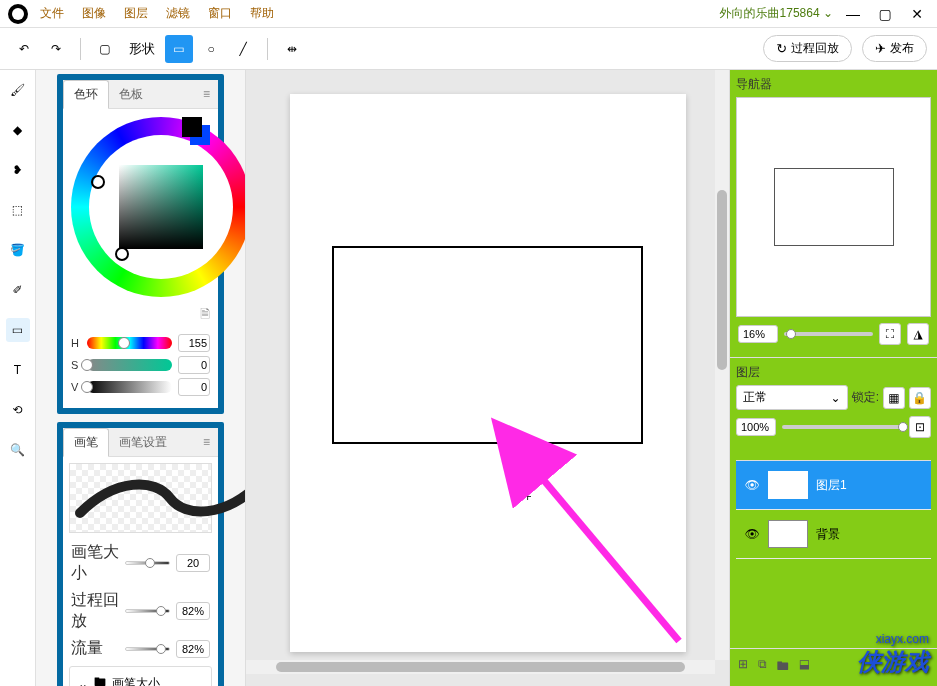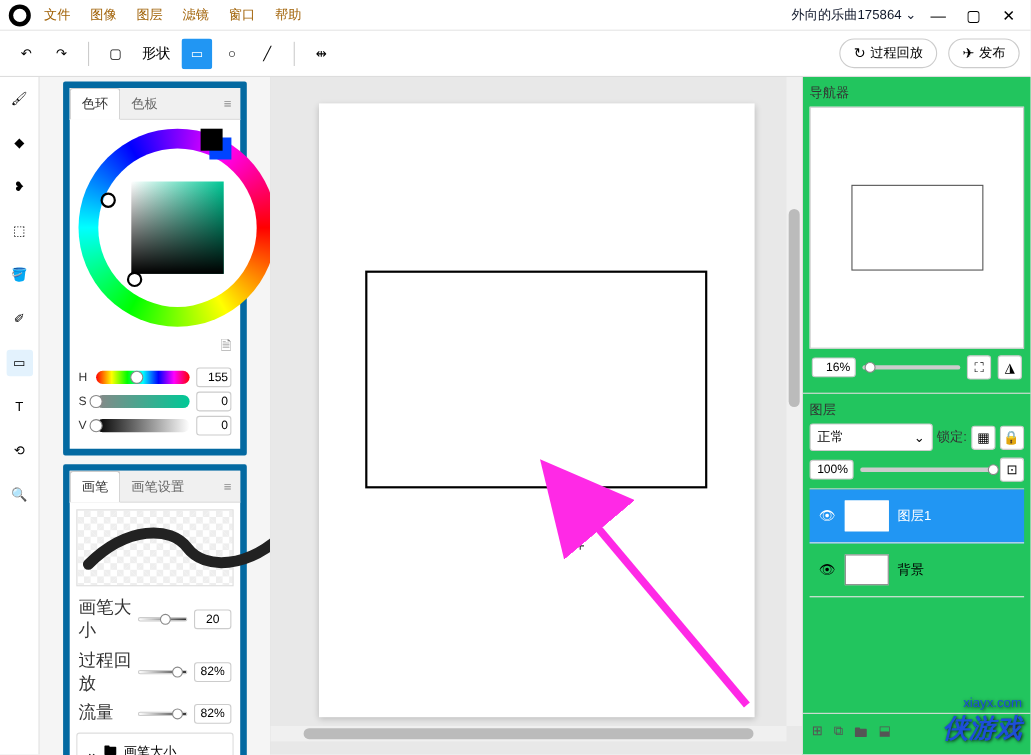--- a/index.html
+++ b/index.html
@@ -2,21 +2,21 @@
 <html><head>
 <meta charset="utf-8">
 <style>
 *{box-sizing:border-box;margin:0;padding:0;font-family:"Microsoft YaHei",sans-serif;font-size:12px;user-select:none}
 body{width:937px;height:686px;background:#f0f0f0;overflow:hidden;position:relative}
 .titlebar{height:28px;background:#fff;display:flex;align-items:center;padding:0 8px;border-bottom:1px solid #e0e0e0}
 .logo{width:20px;height:20px;background:#000;border-radius:50%;margin-right:12px;position:relative}
 .logo::after{content:"";position:absolute;inset:4px;background:#fff;border-radius:50%}
 .menu-item{margin-right:18px;color:#a16207;cursor:pointer}
 .title-right{margin-left:auto;display:flex;align-items:center;gap:8px}
-.doc-name{color:#0f172a;font-size:12px}
+.doc-name{color:#4d7c0f;font-size:12px}
 .win-btn{width:24px;height:24px;display:flex;align-items:center;justify-content:center;cursor:pointer;font-size:14px}
 .toolbar{height:42px;background:#fff;display:flex;align-items:center;padding:0 10px;border-bottom:1px solid #ddd;gap:4px}
 .tb-btn{width:28px;height:28px;display:flex;align-items:center;justify-content:center;border:1px solid transparent;border-radius:3px;cursor:pointer}
 .tb-btn.sel{background:#2196f3;color:#fff}
 .tb-sep{width:1px;height:22px;background:#ccc;margin:0 6px}
 .tb-label{margin:0 6px;font-size:13px}
 .tb-right{margin-left:auto;display:flex;gap:10px}
 .pill-btn{border:1px solid #ccc;border-radius:14px;padding:4px 12px;display:flex;align-items:center;gap:4px;cursor:pointer;font-size:13px}
 .main{display:flex;height:616px}
 .tool-strip{width:36px;background:#fff;border-right:1px solid #e0e0e0;display:flex;flex-direction:column;align-items:center;padding-top:8px;gap:16px}
@@ -59,34 +59,34 @@
 .brush-item{width:92px;height:46px;border:1px solid #ccc;border-radius:3px;padding:2px;text-align:center;font-size:11px;background:#fff;cursor:pointer}
 .brush-item.sel{border-color:#2196f3}
 .brush-item svg{display:block;margin:0 auto}
 .canvas-area{flex:1;background:#e8e8e8;position:relative;display:flex;align-items:flex-start;justify-content:center;padding-top:24px}
 .canvas-scroll{position:absolute;right:0;top:0;bottom:26px;width:14px;background:#f0f0f0}
 .canvas-scroll-h{position:absolute;left:0;right:14px;bottom:12px;height:14px;background:#f0f0f0}
 .canvas{width:396px;height:558px;background:#fff;box-shadow:0 2px 6px rgba(0,0,0,0.2);position:relative}
 .rect-shape{position:absolute;left:42px;top:152px;width:311px;height:198px;border:2px solid #000}
 .cursor-cross{position:absolute;left:234px;top:394px;font-size:14px;color:#333}
 .arrow-svg{position:absolute;left:284px;top:96px;width:430px;height:560px;pointer-events:none}
-.right-panel{width:208px;background:#22c55e;border-left:1px solid #ddd;display:flex;flex-direction:column}
+.right-panel{width:208px;background:#84cc16;border-left:1px solid #ddd;display:flex;flex-direction:column}
 .nav-sec{padding:6px}
 .nav-title{font-size:12px;margin-bottom:4px;color:#333}
 .nav-preview{height:220px;background:#fff;border:1px solid #ccc;display:flex;align-items:center;justify-content:center}
 .nav-mini{width:120px;height:78px;border:1px solid #555}
 .nav-ctrl{display:flex;align-items:center;gap:6px;padding:6px 2px}
-.zoom-val{width:40px;border:1px solid #ccc;padding:2px 4px;font-size:11px;background:#fff;border-radius:3px;text-align:right}
+.zoom-val{width:40px;border:1px solid #ccc;padding:2px 4px;font-size:11px;background:#fff;border-radius:3px;text-align:left}
 .zoom-slider{flex:1;height:4px;background:#ccc;position:relative;border-radius:2px}
 .nav-btn{width:22px;height:22px;border:1px solid #ccc;border-radius:3px;display:flex;align-items:center;justify-content:center;cursor:pointer;background:#fff}
 .layer-sec{padding:6px;border-top:1px solid #ddd}
 .layer-ctrl{display:flex;gap:4px;align-items:center;margin-bottom:6px}
 .blend-sel{flex:1;border:1px solid #ccc;border-radius:3px;padding:3px 6px;background:#fff;display:flex;justify-content:space-between;align-items:center}
 .lock-lbl{font-size:12px;color:#333}
-.opacity-row{display:flex;align-items:center;gap:6px;margin-bottom:6px}
+.opacity-row{display:flex;align-items:center;gap:6px;margin-bottom:22px}
 .layer-list{border-top:1px solid #ddd}
 .layer-item{display:flex;align-items:center;gap:8px;padding:10px 8px;border-bottom:1px solid #e8e8e8;cursor:pointer}
 .layer-item.sel{background:#2196f3;color:#fff}
 .layer-eye{width:16px;text-align:center}
 .layer-thumb{width:40px;height:28px;background:#fff;border:1px solid #888}
 .layer-item.sel .layer-thumb{border-color:#fff}
 .layer-bottom{display:flex;gap:10px;padding:8px;border-top:1px solid #ddd;margin-top:auto}
 .layer-bottom span{cursor:pointer;color:#555}
 .watermark{position:absolute;right:8px;bottom:8px;font-size:14px;color:#1d4ed8;text-shadow:1px 1px 3px rgba(0,0,0,0.8);text-align:right;pointer-events:none}
 .watermark .big{font-size:24px;font-weight:bold;font-style:italic}

